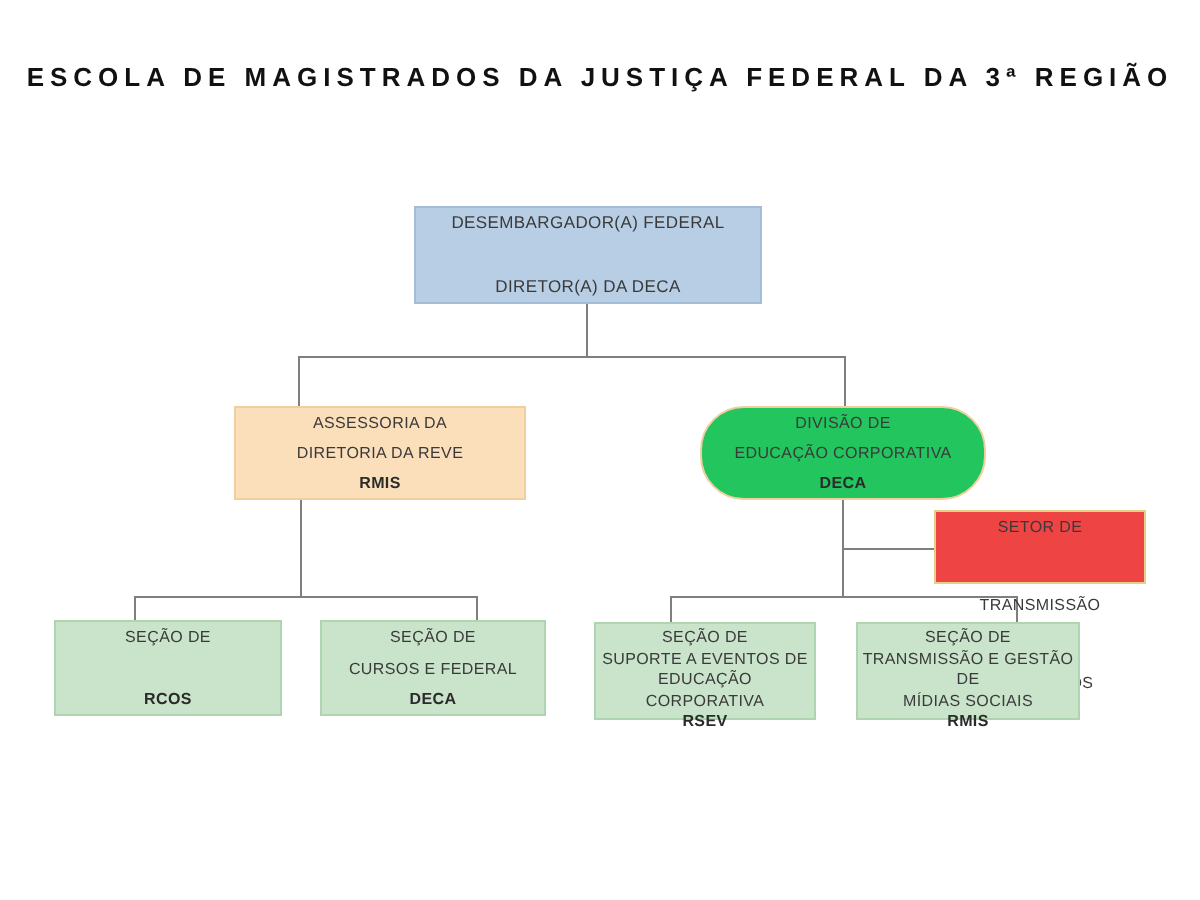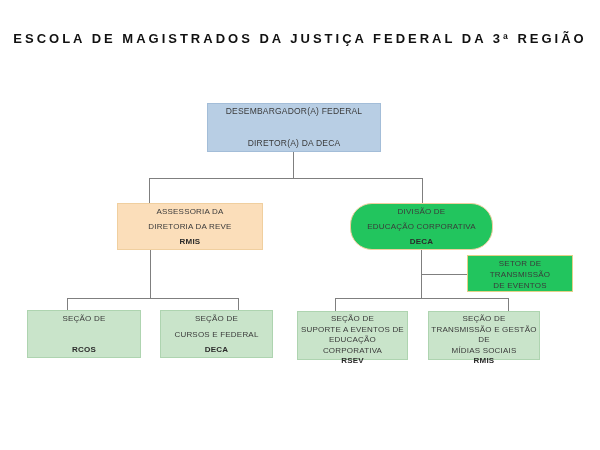--- a/index.html
+++ b/index.html
@@ -80,21 +80,21 @@
     <div>DIRETORIA DA REVE</div>
     <div class="code">RMIS</div>
   </div>
 
   <div class="node b-peach" id="n-deca" style="background-color: #22c55e; border-radius: 22px;">
     <div>DIVISÃO DE</div>
     <div>EDUCAÇÃO CORPORATIVA</div>
     <div class="code">DECA</div>
   </div>
 
-  <div class="node b-yellow" id="n-transmissao" style="background-color: #22c55e;">
+  <div class="node b-yellow" id="n-transmissao" style="background-color: #ef4444; gap: 28px;">
     <div>SETOR DE</div>
     <div>TRANSMISSÃO</div>
     <div>DE EVENTOS</div>
   </div>
 
   <div class="node b-green" id="n-rcos" style="background-color: rgb(201, 228, 202);">
     <div>SEÇÃO DE</div>
     <div class="code">RCOS</div>
   </div>
 

